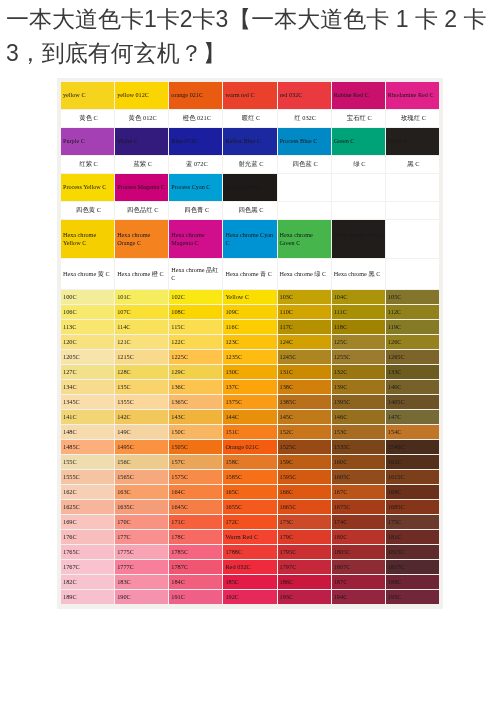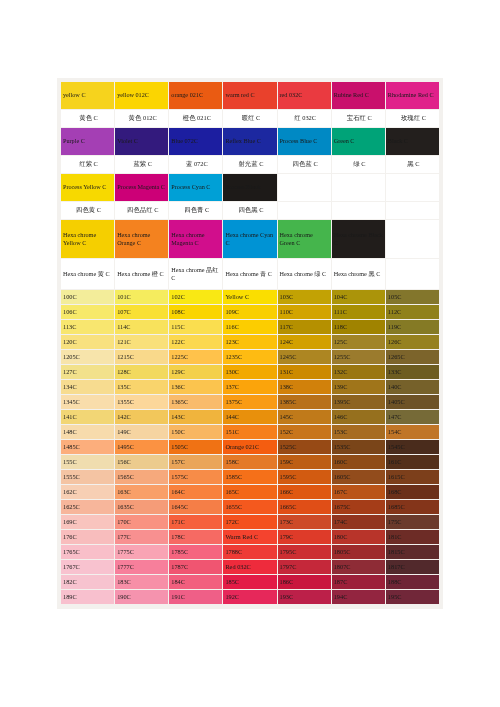--- a/index.html
+++ b/index.html
@@ -76,20 +76,21 @@
   table.swatch td.empty { background: #ffffff; }
   table.swatch td.num { height: 14px; font-size: 6.3px; font-family: "Liberation Serif", serif; }
   .lite { color: #1d1d1d; }
   .dark { color: #e8e8e8; }
 </style>
 </head>
 <body>
 
 <div id="page">
 
+  <div class="headline">一本大道色卡1卡2卡3【一本大道色卡 1 卡 2 卡 3，到底有何玄机？】</div>
 
 
   <div id="chart">
     <table class="swatch">
       <tbody id="chart-body">
           <tr>
             <td class="tall lite" style="background: rgb(246, 211, 29);">yellow C</td>
             <td class="tall lite" style="background: rgb(251, 213, 1);">yellow 012C</td>
             <td class="tall dark" style="background: rgb(234, 91, 18);">orange 021C</td>
             <td class="tall dark" style="background: rgb(233, 65, 44);">warm red C</td>

